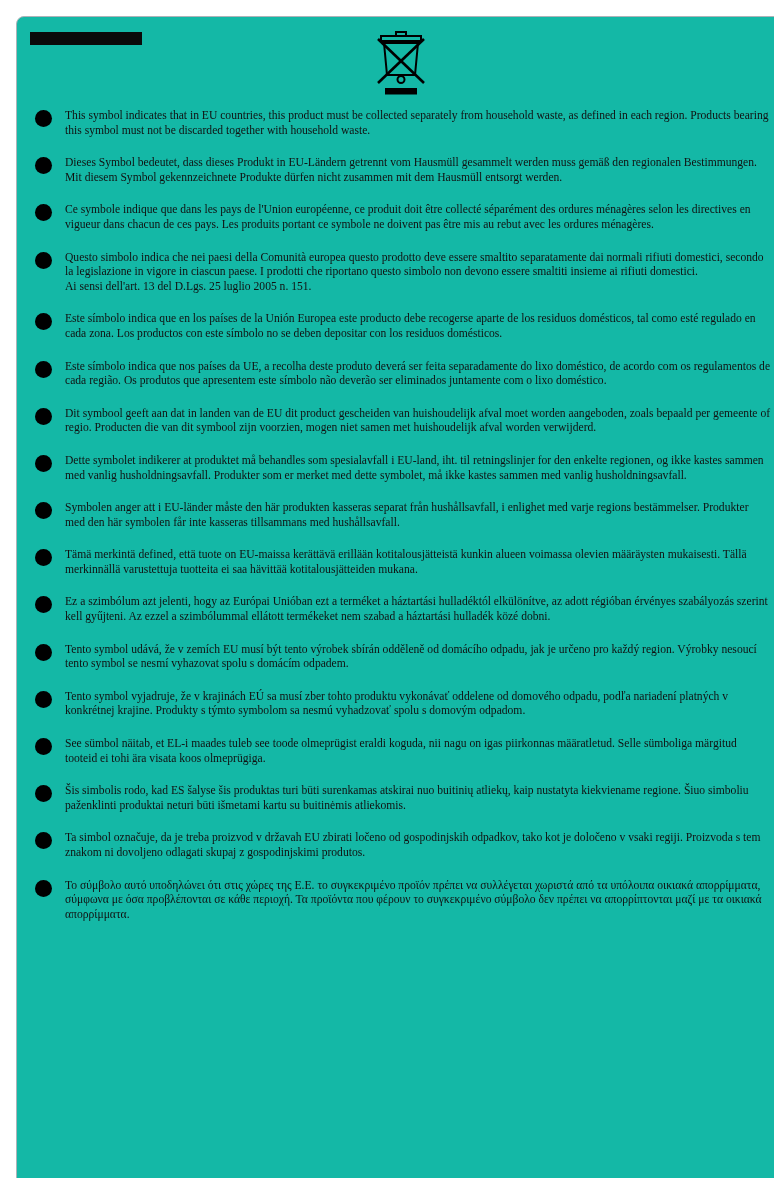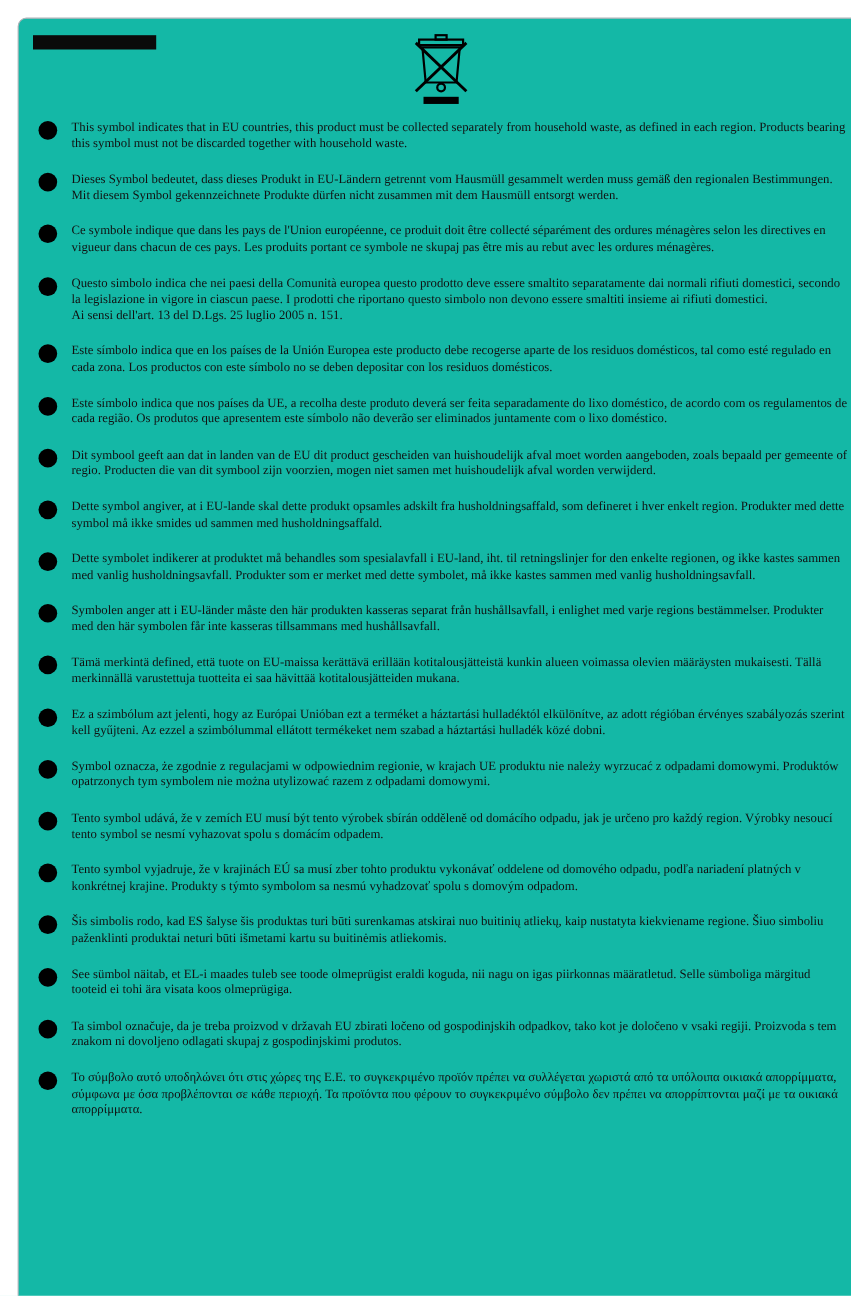--- a/index.html
+++ b/index.html
@@ -83,78 +83,70 @@
       <div class="notice">
       <span class="bullet"></span>
       <p lang="en">This symbol indicates that in EU countries, this product must be collected separately from household waste, as defined in each region. Products bearing this symbol must not be discarded together with household waste.</p>
     </div>
       <div class="notice">
       <span class="bullet"></span>
       <p lang="de">Dieses Symbol bedeutet, dass dieses Produkt in EU-Ländern getrennt vom Hausmüll gesammelt werden muss gemäß den regionalen Bestimmungen. Mit diesem Symbol gekennzeichnete Produkte dürfen nicht zusammen mit dem Hausmüll entsorgt werden.</p>
     </div>
       <div class="notice">
       <span class="bullet"></span>
-      <p lang="fr">Ce symbole indique que dans les pays de l'Union européenne, ce produit doit être collecté séparément des ordures ménagères selon les directives en vigueur dans chacun de ces pays. Les produits portant ce symbole ne skupaj pas être mis au rebut avec les ordures ménagères.</p>
+      <p lang="fr">Ce symbole indique que dans les pays de l'Union européenne, ce produit doit être collecté séparément des ordures ménagères selon les directives en vigueur dans chacun de ces pays. Les produits portant ce symbole ne doivent pas être mis au rebut avec les ordures ménagères.</p>
     </div>
       <div class="notice">
       <span class="bullet"></span>
       <p lang="it">Questo simbolo indica che nei paesi della Comunità europea questo prodotto deve essere smaltito separatamente dai normali rifiuti domestici, secondo la legislazione in vigore in ciascun paese. I prodotti che riportano questo simbolo non devono essere smaltiti insieme ai rifiuti domestici.
 Ai sensi dell'art. 13 del D.Lgs. 25 luglio 2005 n. 151.</p>
     </div>
       <div class="notice">
       <span class="bullet"></span>
       <p lang="es">Este símbolo indica que en los países de la Unión Europea este producto debe recogerse aparte de los residuos domésticos, tal como esté regulado en cada zona. Los productos con este símbolo no se deben depositar con los residuos domésticos.</p>
     </div>
       <div class="notice">
       <span class="bullet"></span>
       <p lang="pt">Este símbolo indica que nos países da UE, a recolha deste produto deverá ser feita separadamente do lixo doméstico, de acordo com os regulamentos de cada região. Os produtos que apresentem este símbolo não deverão ser eliminados juntamente com o lixo doméstico.</p>
     </div>
       <div class="notice">
       <span class="bullet"></span>
       <p lang="nl">Dit symbool geeft aan dat in landen van de EU dit product gescheiden van huishoudelijk afval moet worden aangeboden, zoals bepaald per gemeente of regio. Producten die van dit symbool zijn voorzien, mogen niet samen met huishoudelijk afval worden verwijderd.</p>
     </div>
       <div class="notice">
       <span class="bullet"></span>
-      <p lang="da">Dette symbol angiver, at i EU-lande skal dette produkt opsamles adskilt fra husholdningsaffald, som defineret i hver enkelt region. Produkter med dette symbol må ikke smides ud sammen med husholdningsaffald.</p>
-    </div>
-      <div class="notice">
-      <span class="bullet"></span>
       <p lang="no">Dette symbolet indikerer at produktet må behandles som spesialavfall i EU-land, iht. til retningslinjer for den enkelte regionen, og ikke kastes sammen med vanlig husholdningsavfall. Produkter som er merket med dette symbolet, må ikke kastes sammen med vanlig husholdningsavfall.</p>
     </div>
       <div class="notice">
       <span class="bullet"></span>
       <p lang="sv">Symbolen anger att i EU-länder måste den här produkten kasseras separat från hushållsavfall, i enlighet med varje regions bestämmelser. Produkter med den här symbolen får inte kasseras tillsammans med hushållsavfall.</p>
     </div>
       <div class="notice">
       <span class="bullet"></span>
       <p lang="fi">Tämä merkintä defined, että tuote on EU-maissa kerättävä erillään kotitalousjätteistä kunkin alueen voimassa olevien määräysten mukaisesti. Tällä merkinnällä varustettuja tuotteita ei saa hävittää kotitalousjätteiden mukana.</p>
     </div>
       <div class="notice">
       <span class="bullet"></span>
       <p lang="hu">Ez a szimbólum azt jelenti, hogy az Európai Unióban ezt a terméket a háztartási hulladéktól elkülönítve, az adott régióban érvényes szabályozás szerint kell gyűjteni. Az ezzel a szimbólummal ellátott termékeket nem szabad a háztartási hulladék közé dobni.</p>
     </div>
       <div class="notice">
       <span class="bullet"></span>
-      <p lang="pl">Symbol oznacza, że zgodnie z regulacjami w odpowiednim regionie, w krajach UE produktu nie należy wyrzucać z odpadami domowymi.  Produktów opatrzonych tym symbolem nie można utylizować razem z odpadami domowymi.</p>
-    </div>
-      <div class="notice">
-      <span class="bullet"></span>
       <p lang="cs">Tento symbol udává, že v zemích EU musí být tento výrobek sbírán odděleně od domácího odpadu, jak je určeno pro každý region. Výrobky nesoucí tento symbol se nesmí vyhazovat spolu s domácím odpadem.</p>
     </div>
       <div class="notice">
       <span class="bullet"></span>
       <p lang="sk">Tento symbol vyjadruje, že v krajinách EÚ sa musí zber tohto produktu vykonávať oddelene od domového odpadu, podľa nariadení platných v konkrétnej krajine. Produkty s týmto symbolom sa nesmú vyhadzovať spolu s domovým odpadom.</p>
     </div>
       <div class="notice">
       <span class="bullet"></span>
-      <p lang="lt">Šis simbolis rodo, kad ES šalyse šis produktas turi būti surenkamas atskirai nuo buitinių atliekų, kaip nustatyta kiekviename regione. Šiuo simboliu paženklinti produktai neturi būti išmetami kartu su buitinėmis atliekomis.</p>
+      <p lang="et">See sümbol näitab, et EL-i maades tuleb see toode olmeprügist eraldi koguda, nii nagu on igas piirkonnas määratletud. Selle sümboliga märgitud tooteid ei tohi ära visata koos olmeprügiga.</p>
     </div>
       <div class="notice">
       <span class="bullet"></span>
-      <p lang="et">See sümbol näitab, et EL-i maades tuleb see toode olmeprügist eraldi koguda, nii nagu on igas piirkonnas määratletud. Selle sümboliga märgitud tooteid ei tohi ära visata koos olmeprügiga.</p>
+      <p lang="lt">Šis simbolis rodo, kad ES šalyse šis produktas turi būti surenkamas atskirai nuo buitinių atliekų, kaip nustatyta kiekviename regione. Šiuo simboliu paženklinti produktai neturi būti išmetami kartu su buitinėmis atliekomis.</p>
     </div>
       <div class="notice">
       <span class="bullet"></span>
       <p lang="sl">Ta simbol označuje, da je treba proizvod v državah EU zbirati ločeno od gospodinjskih odpadkov, tako kot je določeno v vsaki regiji. Proizvoda s tem znakom ni dovoljeno odlagati skupaj z gospodinjskimi produtos.</p>
     </div>
       <div class="notice">
       <span class="bullet"></span>
       <p lang="el">Το σύμβολο αυτό υποδηλώνει ότι στις χώρες της Ε.Ε. το συγκεκριμένο προϊόν πρέπει να συλλέγεται χωριστά από τα υπόλοιπα οικιακά απορρίμματα, σύμφωνα με όσα προβλέπονται σε κάθε περιοχή. Τα προϊόντα που φέρουν το συγκεκριμένο σύμβολο δεν πρέπει να απορρίπτονται μαζί με τα οικιακά απορρίμματα.</p>
     </div>
     </div>

